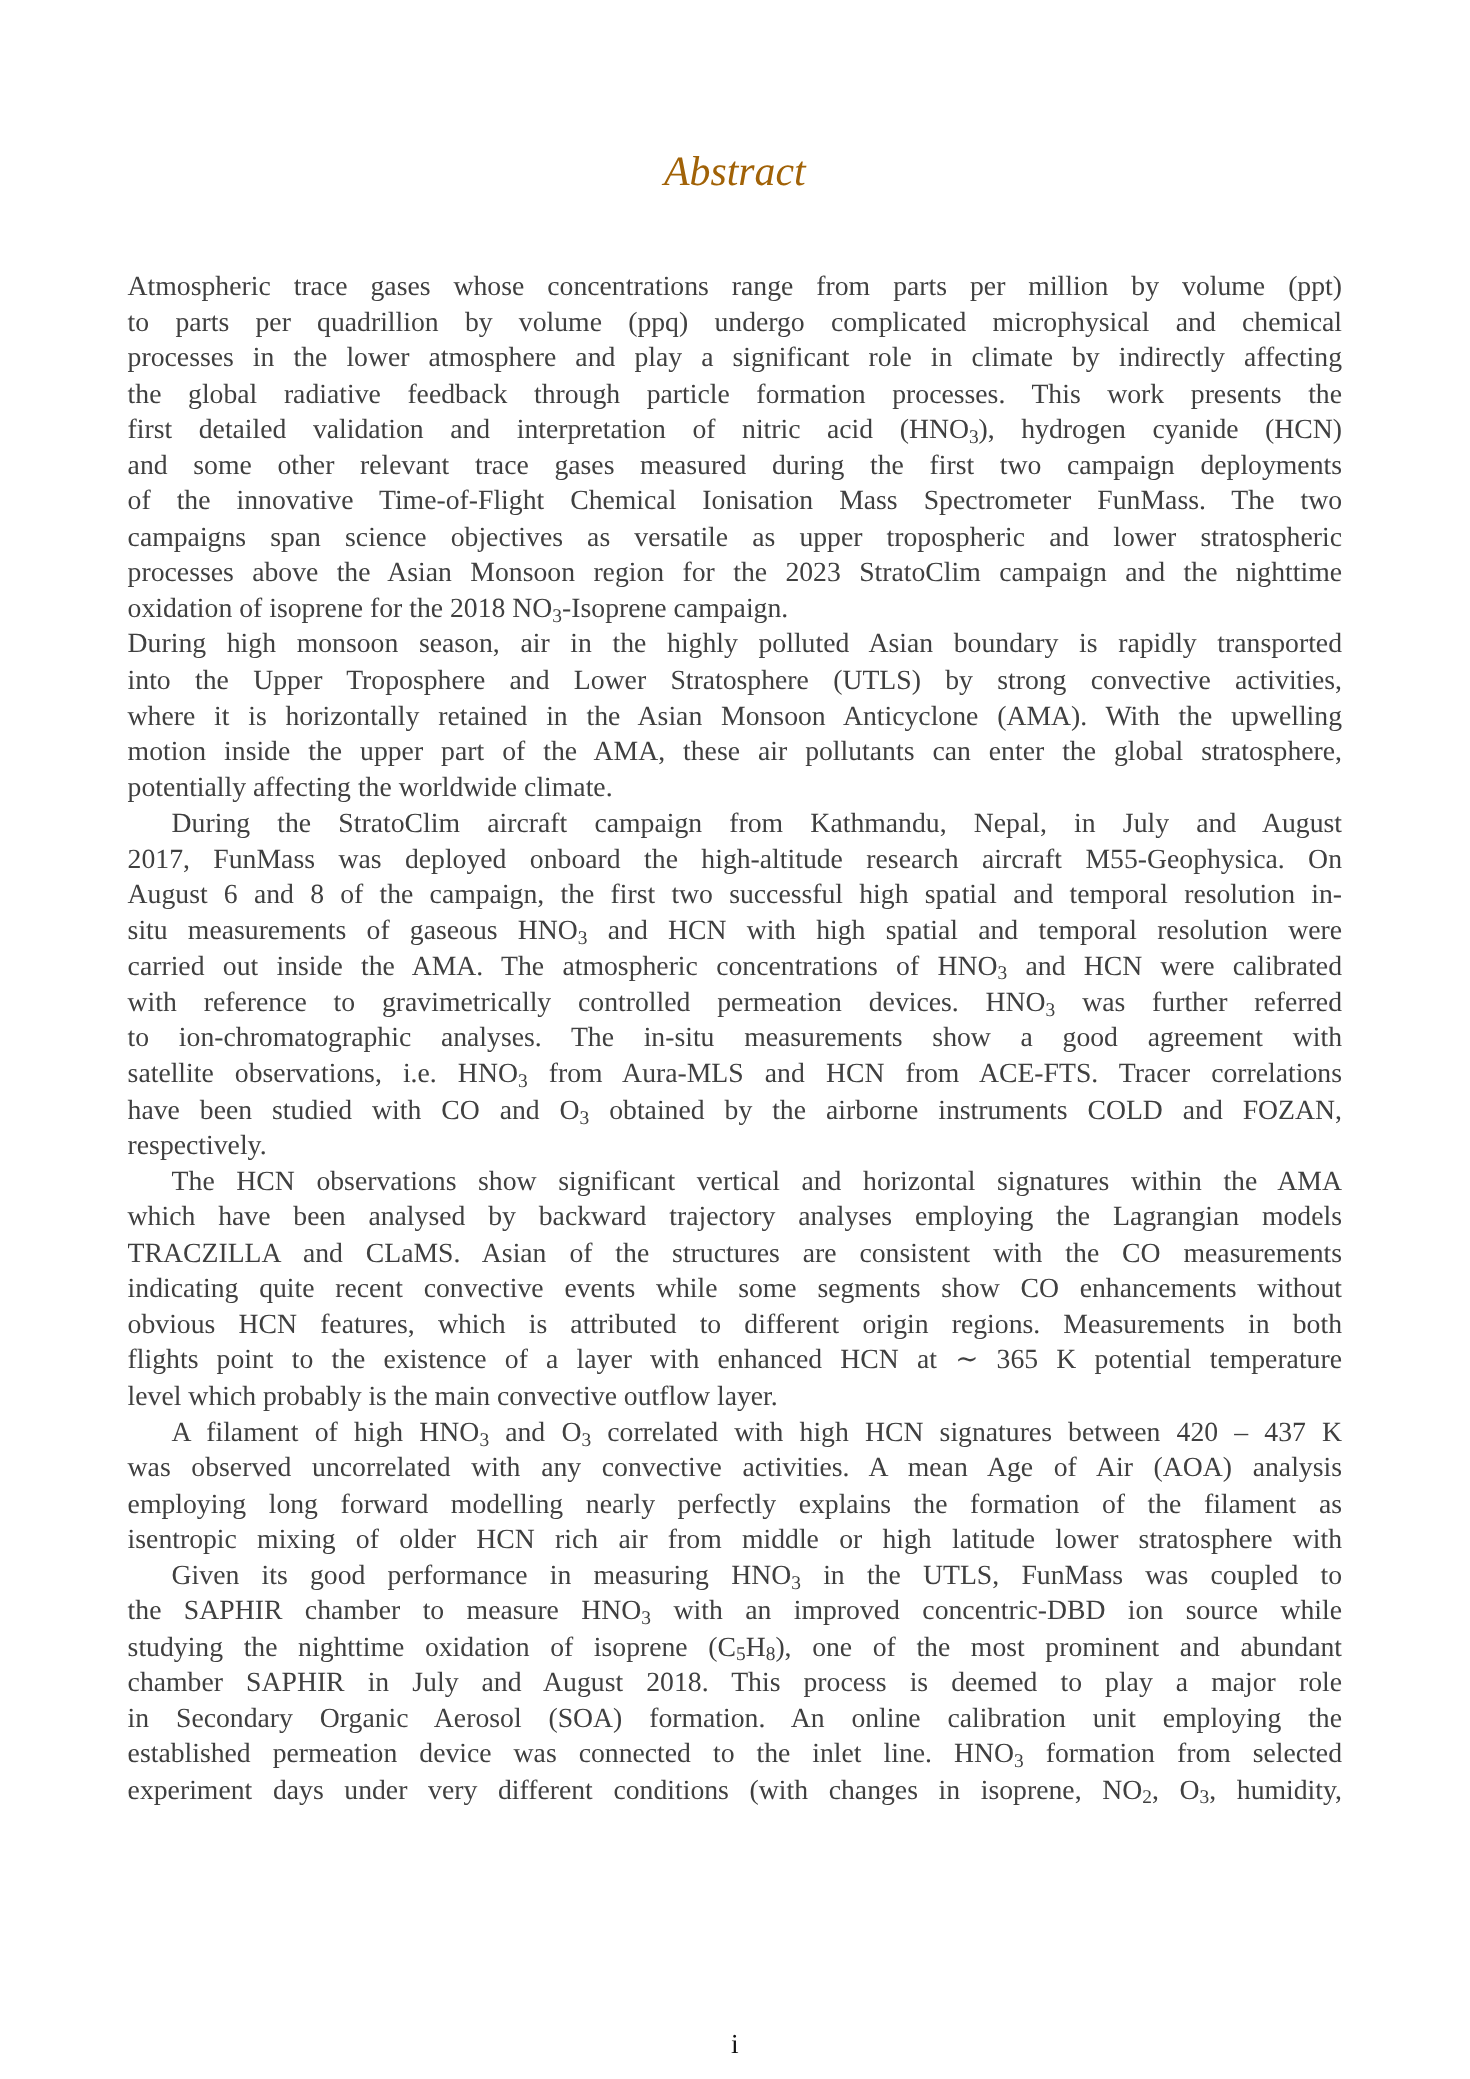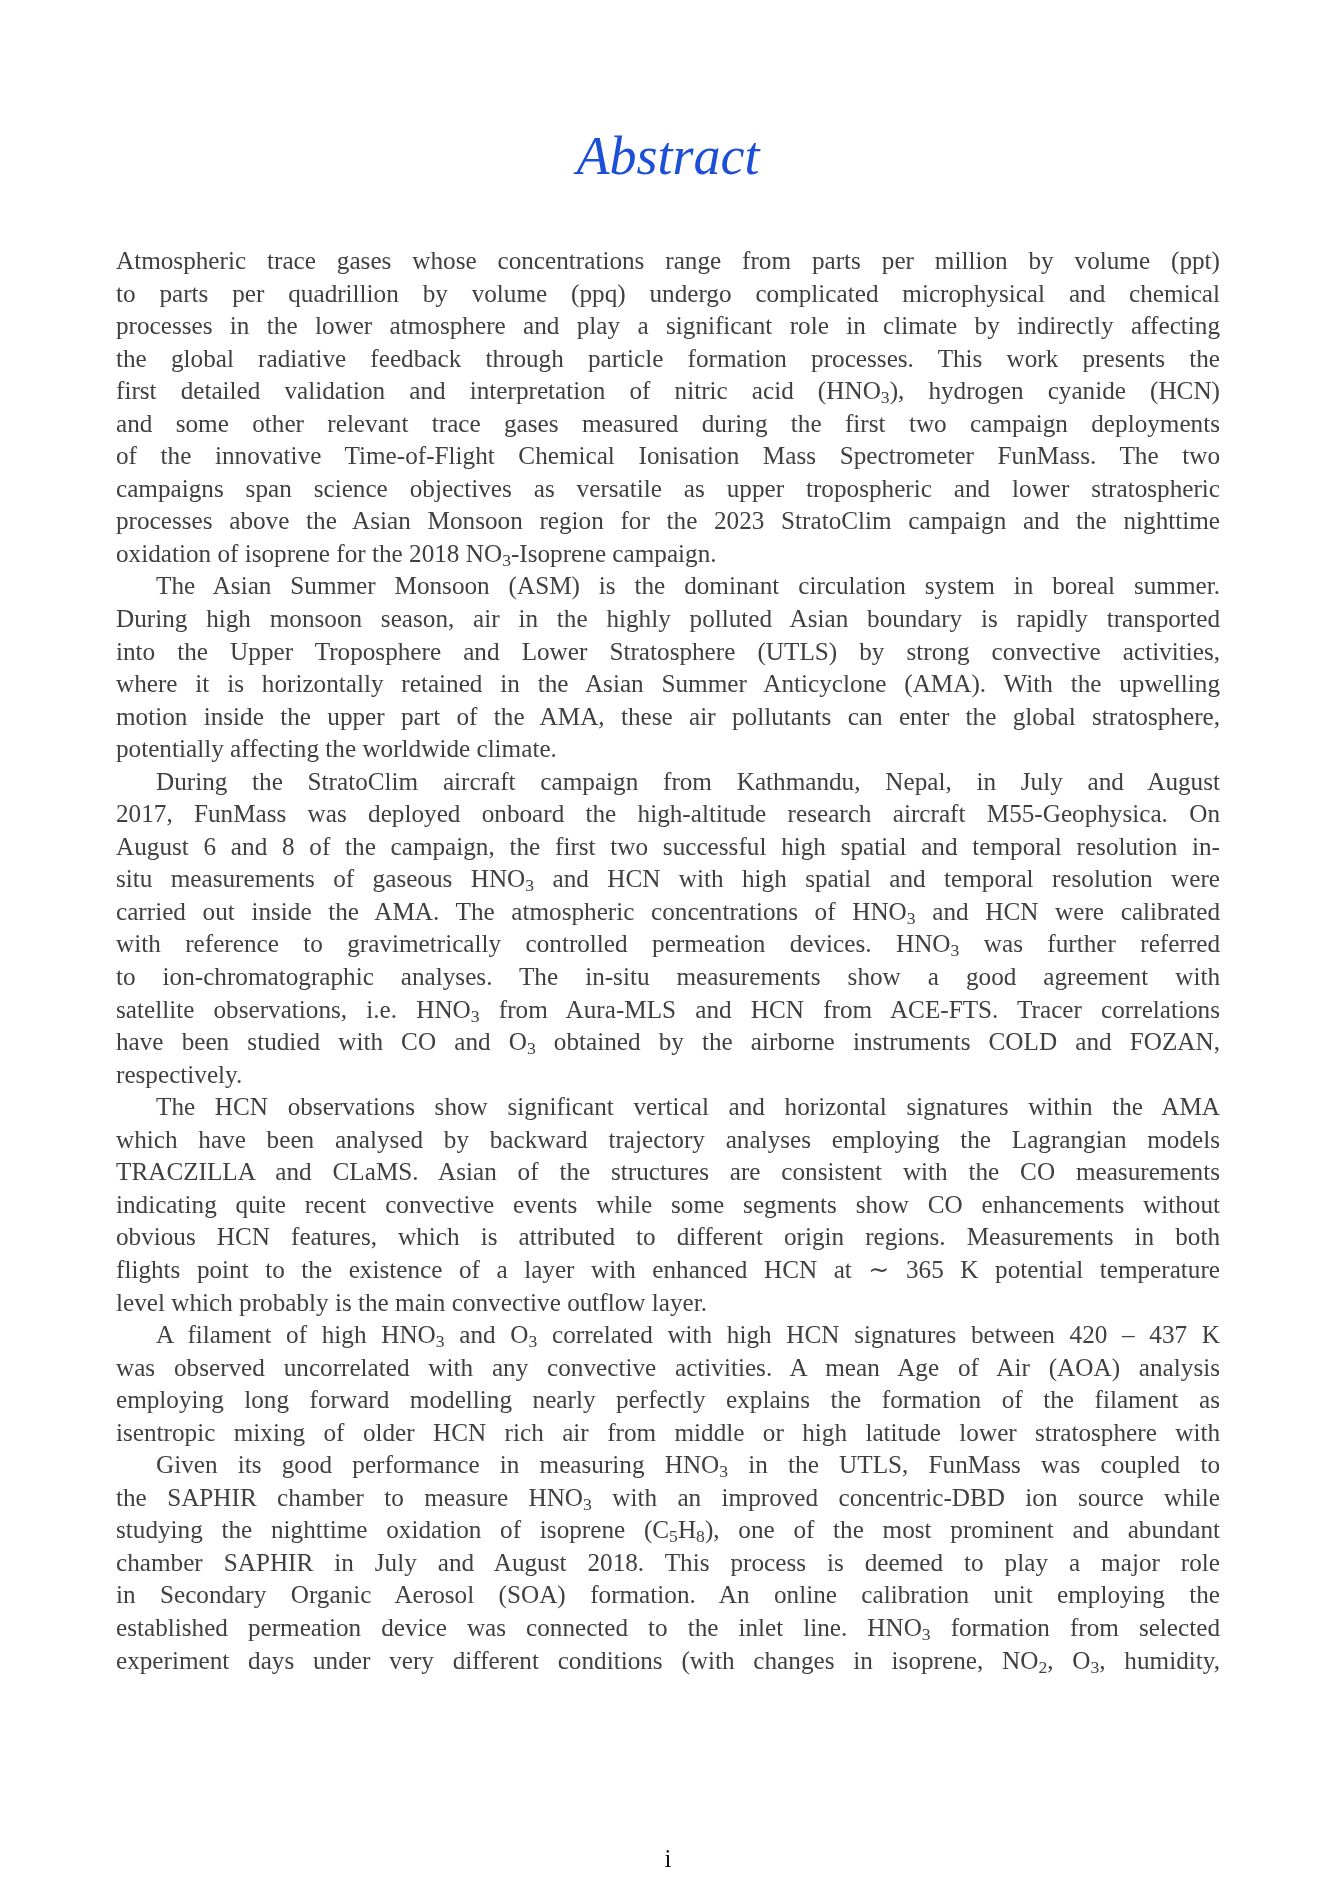--- a/index.html
+++ b/index.html
@@ -6,21 +6,21 @@
   body { width: 1336px; height: 1890px; position: relative; overflow: hidden; }
   .page {
     position: absolute; left: 0; top: 0; width: 1336px; height: 1890px;
     background: #ffffff; color: #111111;
     font-family: "DejaVu Serif", "Liberation Serif", serif;
   }
   .title {
     position: absolute; top: 126px; left: 0; width: 1336px;
     text-align: center;
     font-family: "Liberation Serif", "DejaVu Serif", serif;
-    font-style: italic; font-size: 54px; line-height: 60px; color: #1d4ed8;
+    font-style: italic; font-size: 38px; line-height: 60px; color: #a16207;
     margin: 0; font-weight: normal;
   }
   .body {
     position: absolute; top: 245px; left: 116px; width: 1104px;
     font-family: "Liberation Serif", "DejaVu Serif", serif;
     font-size: 25.2px; color: #404040;
   }
   .line {
     display: block; height: 32.55px; line-height: 32.55px;
     white-space: nowrap; text-align: justify; text-align-last: justify;
@@ -46,24 +46,23 @@
         <span class="line">processes in the lower atmosphere and play a significant role in climate by indirectly affecting</span>
         <span class="line">the global radiative feedback through particle formation processes.  This work presents the</span>
         <span class="line">first detailed validation and interpretation of nitric acid (HNO<sub>3</sub>), hydrogen cyanide (HCN)</span>
         <span class="line">and some other relevant trace gases measured during the first two campaign deployments</span>
         <span class="line">of the innovative Time-of-Flight Chemical Ionisation Mass Spectrometer FunMass. The two</span>
         <span class="line">campaigns span science objectives as versatile as upper tropospheric and lower stratospheric</span>
         <span class="line">processes above the Asian Monsoon region for the 2023 StratoClim campaign and the nighttime</span>
         <span class="line last">oxidation of isoprene for the 2018 NO<sub>3</sub>-Isoprene campaign.</span>
       </div>
       <div class="paragraph">
-        <span class="line indent">The Asian Summer Monsoon (ASM) is the dominant circulation system in boreal summer.</span>
         <span class="line">During high monsoon season, air in the highly polluted Asian boundary is rapidly transported</span>
         <span class="line">into the Upper Troposphere and Lower Stratosphere (UTLS) by strong convective activities,</span>
-        <span class="line">where it is horizontally retained in the Asian Summer Anticyclone (AMA). With the upwelling</span>
+        <span class="line">where it is horizontally retained in the Asian Monsoon Anticyclone (AMA). With the upwelling</span>
         <span class="line">motion inside the upper part of the AMA, these air pollutants can enter the global stratosphere,</span>
         <span class="line last">potentially affecting the worldwide climate.</span>
       </div>
       <div class="paragraph">
         <span class="line indent">During the StratoClim aircraft campaign from Kathmandu, Nepal, in July and August</span>
         <span class="line">2017, FunMass was deployed onboard the high-altitude research aircraft M55-Geophysica. On</span>
         <span class="line">August 6 and 8 of the campaign, the first two successful high spatial and temporal resolution in-</span>
         <span class="line">situ measurements of gaseous HNO<sub>3</sub> and HCN with high spatial and temporal resolution were</span>
         <span class="line">carried out inside the AMA. The atmospheric concentrations of HNO<sub>3</sub> and HCN were calibrated</span>
         <span class="line">with reference to gravimetrically controlled permeation devices. HNO<sub>3</sub> was further referred</span>

